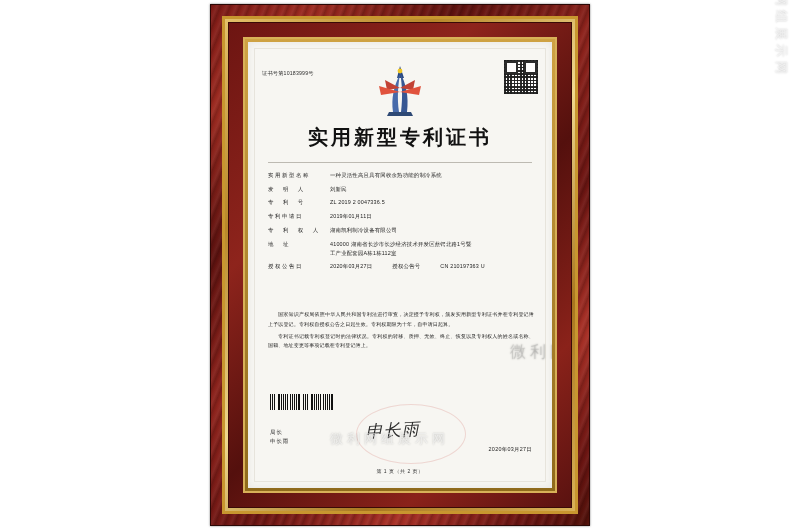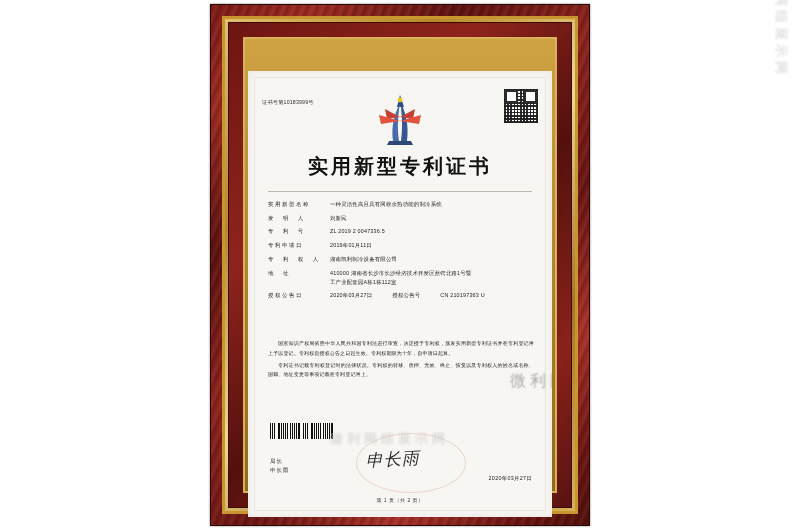--- a/index.html
+++ b/index.html
@@ -77,21 +77,20 @@
   .paper {
     position: absolute;
     left: 248px;
     top: 42px;
     width: 304px;
     height: 446px;
     background: #f7f6f2;
     box-sizing: border-box;
     overflow: hidden;
     box-shadow: inset 0 0 8px rgba(0,0,0,0.07);
-    margin-top: 29px;
   }
   .paper-inner-border{
     position:absolute;
     left:6px; top:6px; right:6px; bottom:6px;
     border:1px solid #e7e4dc;
     pointer-events:none;
   }
 
   
   .cert-number {

